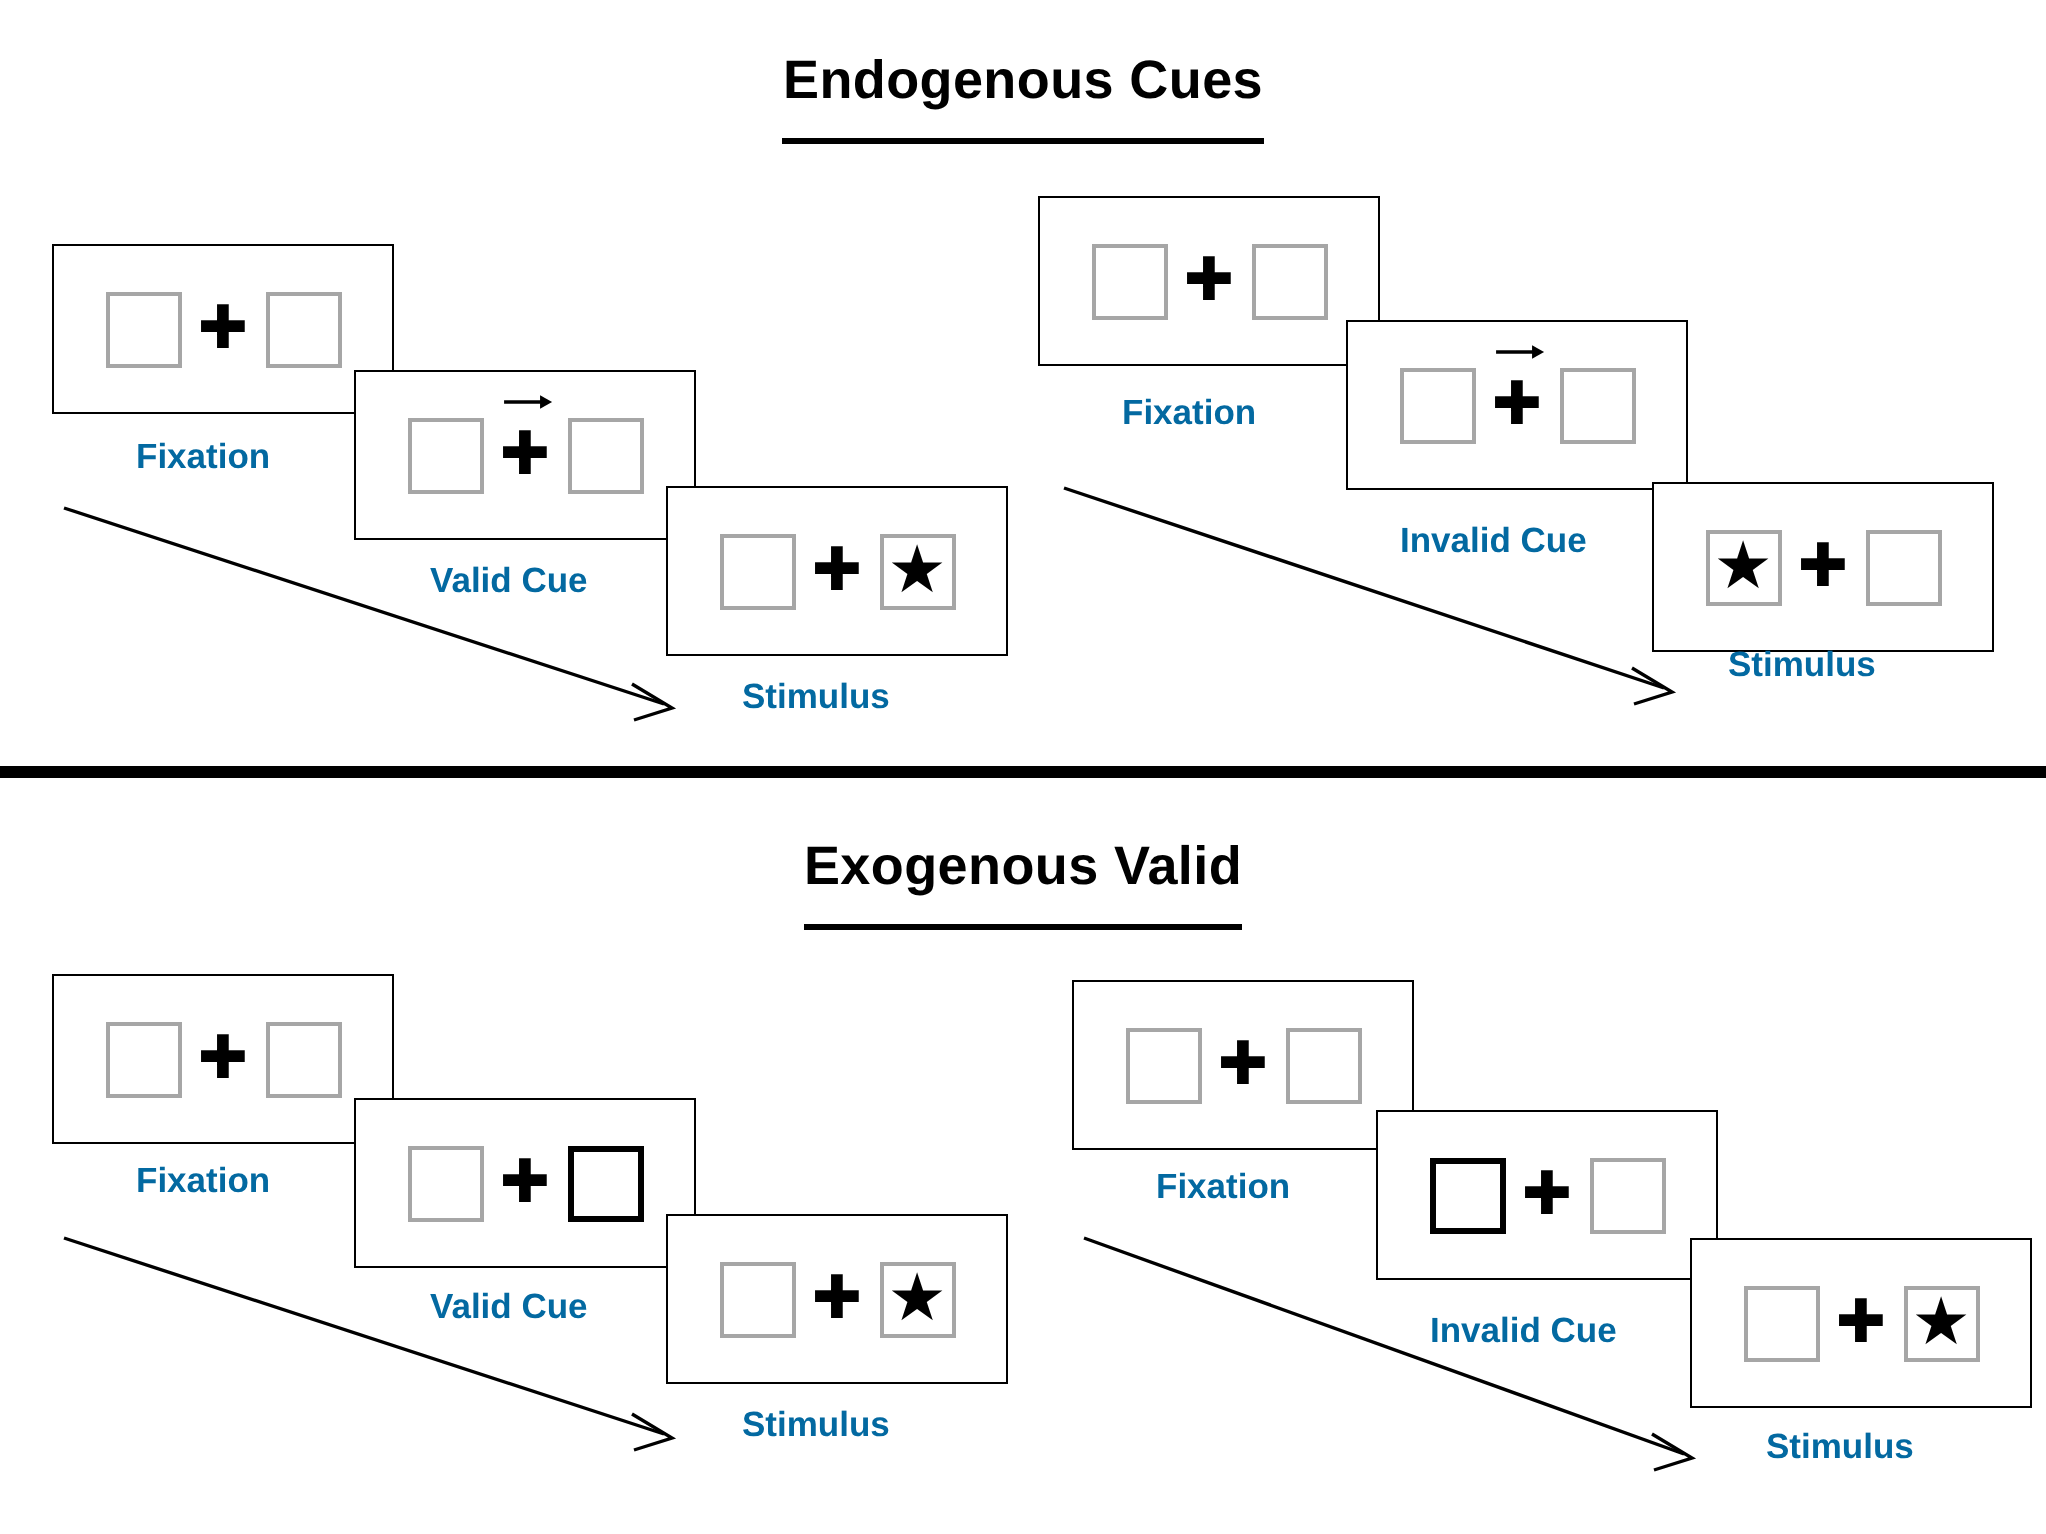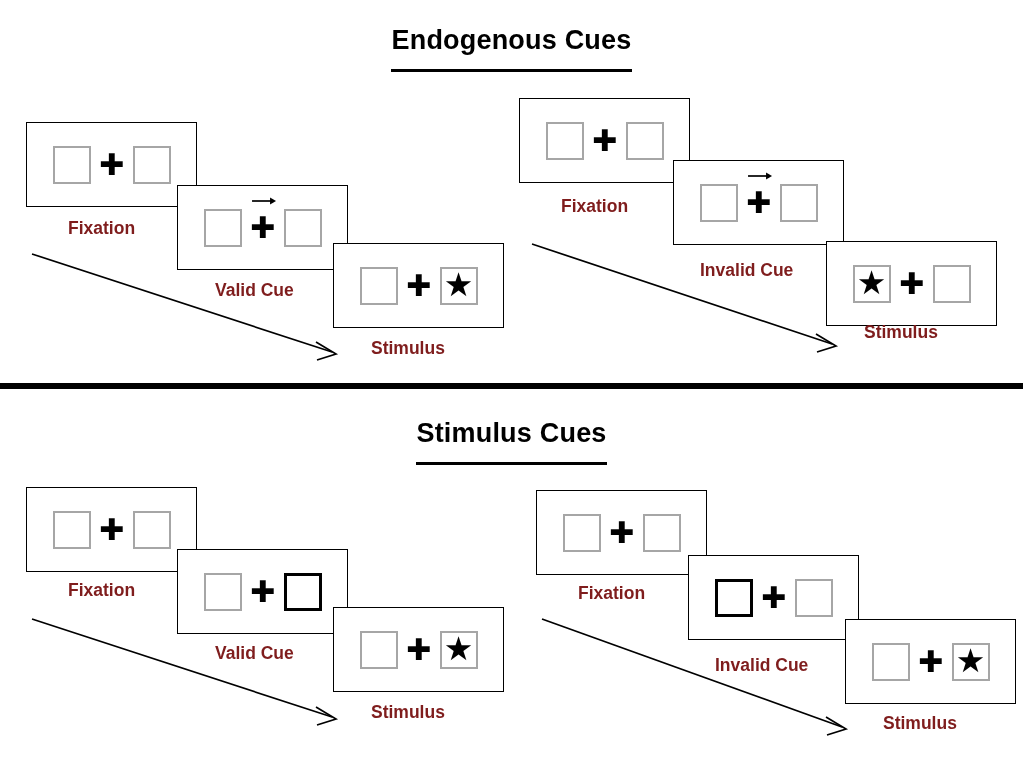--- a/index.html
+++ b/index.html
@@ -109,21 +109,21 @@
     width: 26px;
     height: 10px;
   }
 
   
   .caption {
     position: absolute;
     font-size: 17.5px;
     font-weight: bold;
     white-space: nowrap;
-    color: #7f1d1d;
+    color: #0369a1;
   }
 
   
   .flow-arrow {
     position: absolute;
     overflow: visible;
   }
 </style>
 </head>
 <body>
@@ -216,21 +216,21 @@
 <div class="caption" style="left:864px; top:322px;">Stimulus</div>
 
 <svg class="flow-arrow" style="left:528px; top:238px; width:320px; height:122px;" viewBox="0 0 320 122">
   <line x1="4" y1="6" x2="304" y2="106" stroke="#000" stroke-width="1.7"></line>
   <path d="M288,96 L308,108 L289,114" fill="none" stroke="#000" stroke-width="1.7"></path>
 </svg>
 
 <div id="section-divider"></div>
 
 <div class="section-title" id="title-exogenous">
-  <span>Stimulus Cues</span>
+  <span>Exogenous Valid</span>
 </div>
 
 <div class="panel" style="left:26px; top:487px; width:171px; height:85px;">
   <div class="panel-inner">
     <div class="sq"></div>
     <div class="plus">
       <span class="glyph">✚</span>
     </div>
     <div class="sq"></div>
   </div>

